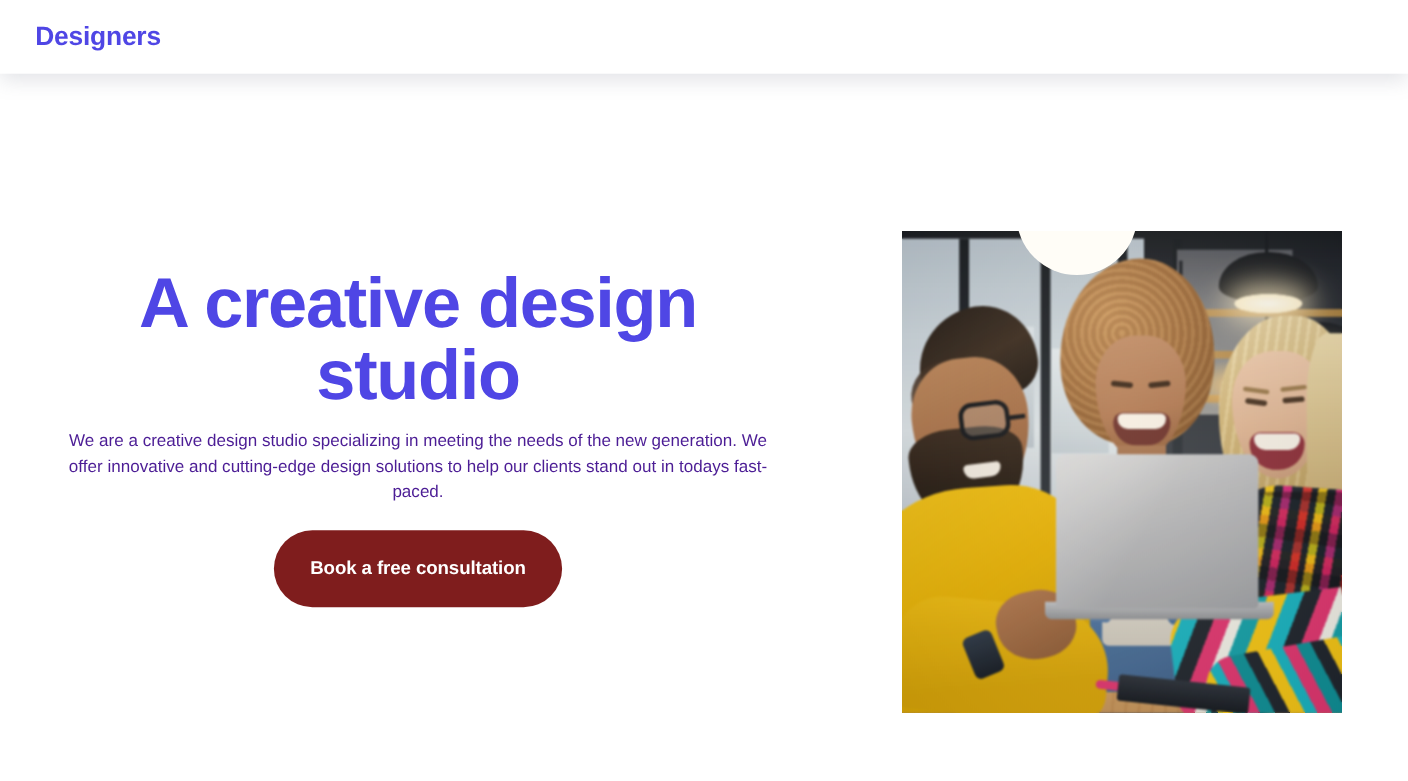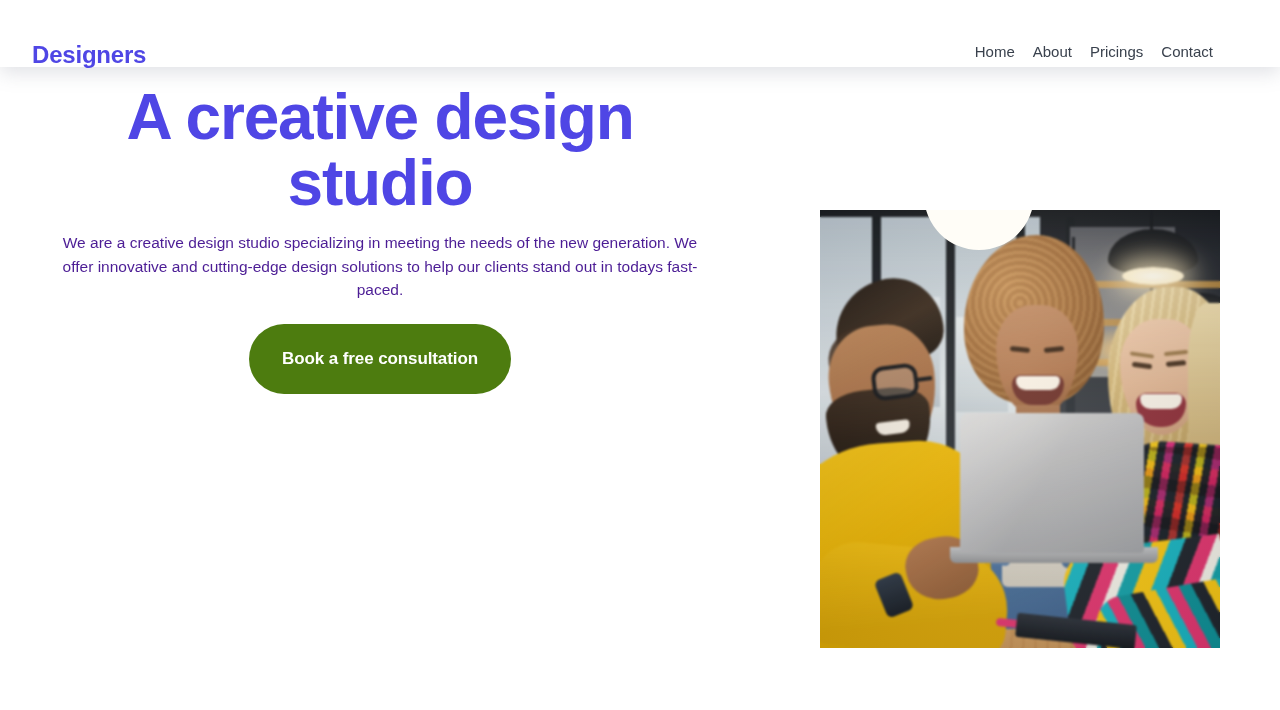--- a/index.html
+++ b/index.html
@@ -19,21 +19,21 @@
   }
 
   
   .site-header {
     position: absolute;
     top: 0; left: 0;
     width: 1280px;
     height: 67px;
     background: #ffffff;
     display: flex;
-    align-items: flex-end;
+    align-items: center;
     justify-content: space-between;
     padding: 0 30px 0 30px;
     box-shadow: 0 6px 18px rgba(120,124,140,0.22);
     z-index: 20;
   }
 
   .brand {
     font-size: 24px;
     font-weight: bold;
     color: #4f46e5;
@@ -58,21 +58,21 @@
     line-height: 1.2;
   }
 
   
   .hero {
     position: absolute;
     top: 67px; left: 0;
     width: 1280px;
     height: 643px;
     display: flex;
-    align-items: flex-start;
+    align-items: center;
   }
 
   .hero-copy {
     width: 760px;
     padding: 0 60px 0 60px;
     text-align: center;
     margin-top: 18px;
   }
 
   .hero-title {
@@ -89,21 +89,21 @@
     line-height: 1.53;
     color: #4c1d95;
     max-width: 640px;
     margin: 0 auto 22px auto;
   }
 
   .cta-wrap { display: flex; justify-content: center; }
 
   .cta-button {
     display: inline-block;
-    background: #4d7c0f;
+    background: #7f1d1d;
     color: #ffffff;
     font-size: 17px;
     font-weight: bold;
     border: none;
     border-radius: 36px;
     padding: 25px 33px;
     cursor: pointer;
     font-family: "Liberation Sans", sans-serif;
     letter-spacing: -0.1px;
   }
@@ -496,26 +496,20 @@
     background: #ffffff;
     z-index: 6;
   }
 </style>
 </head>
 <body>
 
 <header class="site-header">
   <div class="brand">Designers</div>
 
-  <nav class="nav">
-    <a class="nav-link" href="#">Home</a>
-    <a class="nav-link" href="#">About</a>
-    <a class="nav-link" href="#">Pricings</a>
-    <a class="nav-link" href="#">Contact</a>
-  </nav>
 </header>
 
 <section class="hero">
 
   <div class="hero-copy">
     <h1 class="hero-title">A creative design studio</h1>
     <p class="hero-sub">We are a creative design studio specializing in meeting the needs of the new generation. We offer innovative and cutting-edge design solutions to help our clients stand out in todays fast-paced.</p>
     <div class="cta-wrap">
       <button class="cta-button">Book a free consultation</button>
     </div>

